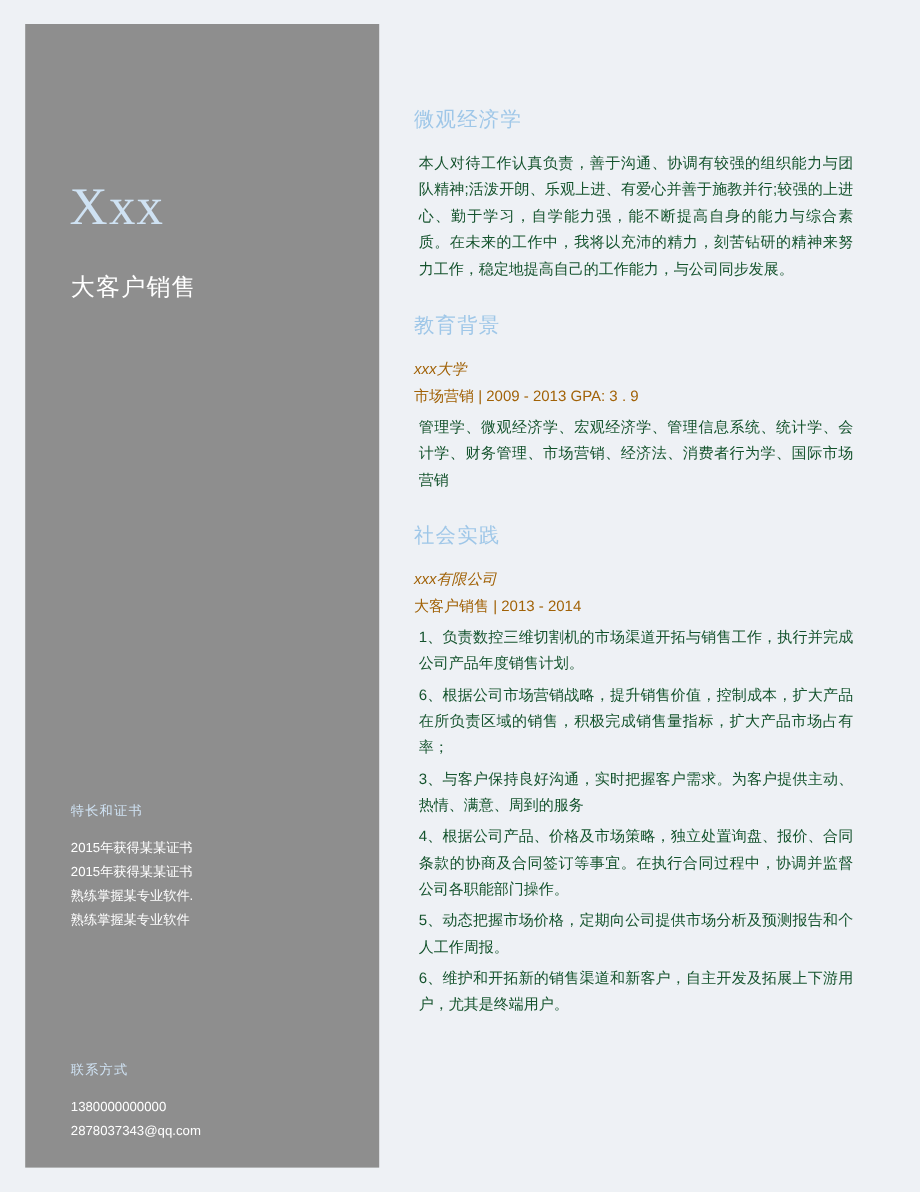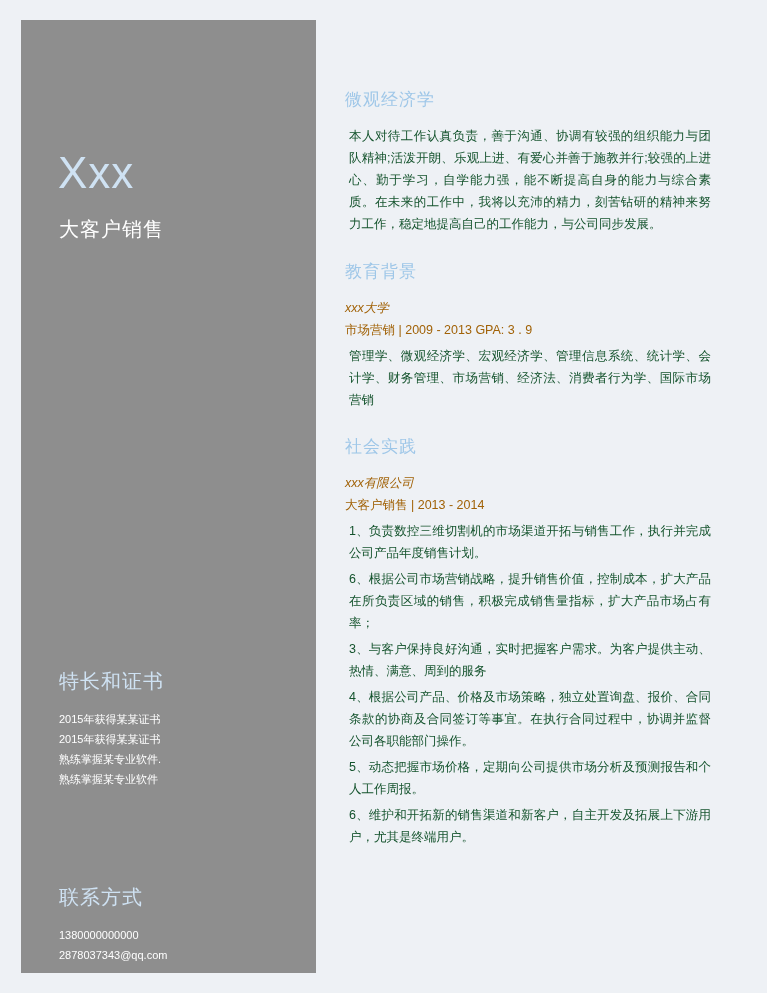--- a/index.html
+++ b/index.html
@@ -30,41 +30,41 @@
     color: #ffffff;
     box-sizing: border-box;
   }
   .name {
     position: absolute;
     left: 37px;
     top: 131px;
     font-size: 44px;
     letter-spacing: 1px;
     color: #cfe2f3;
-    font-family: Liberation Sans, sans-serif;
+    font-family: Liberation Serif, serif;
     font-weight: normal;
     line-height: 1;
   }
   .job-title {
     position: absolute;
     left: 38px;
-    top: 196px;
+    top: 206px;
     font-size: 20px;
     color: #ffffff;
     letter-spacing: 1px;
   }
   .side-section {
     position: absolute;
     left: 38px;
     width: 240px;
   }
   .side-section.skills { top: 648px; }
   .side-section.contact { top: 864px; }
   .side-heading {
-    font-size: 20px;
+    font-size: 11px;
     color: #cfe2f3;
     margin: 0 0 14px 0;
     letter-spacing: 1px;
   }
   .side-line {
     font-size: 11px;
     color: #ffffff;
     line-height: 20px;
     white-space: nowrap;
   }

